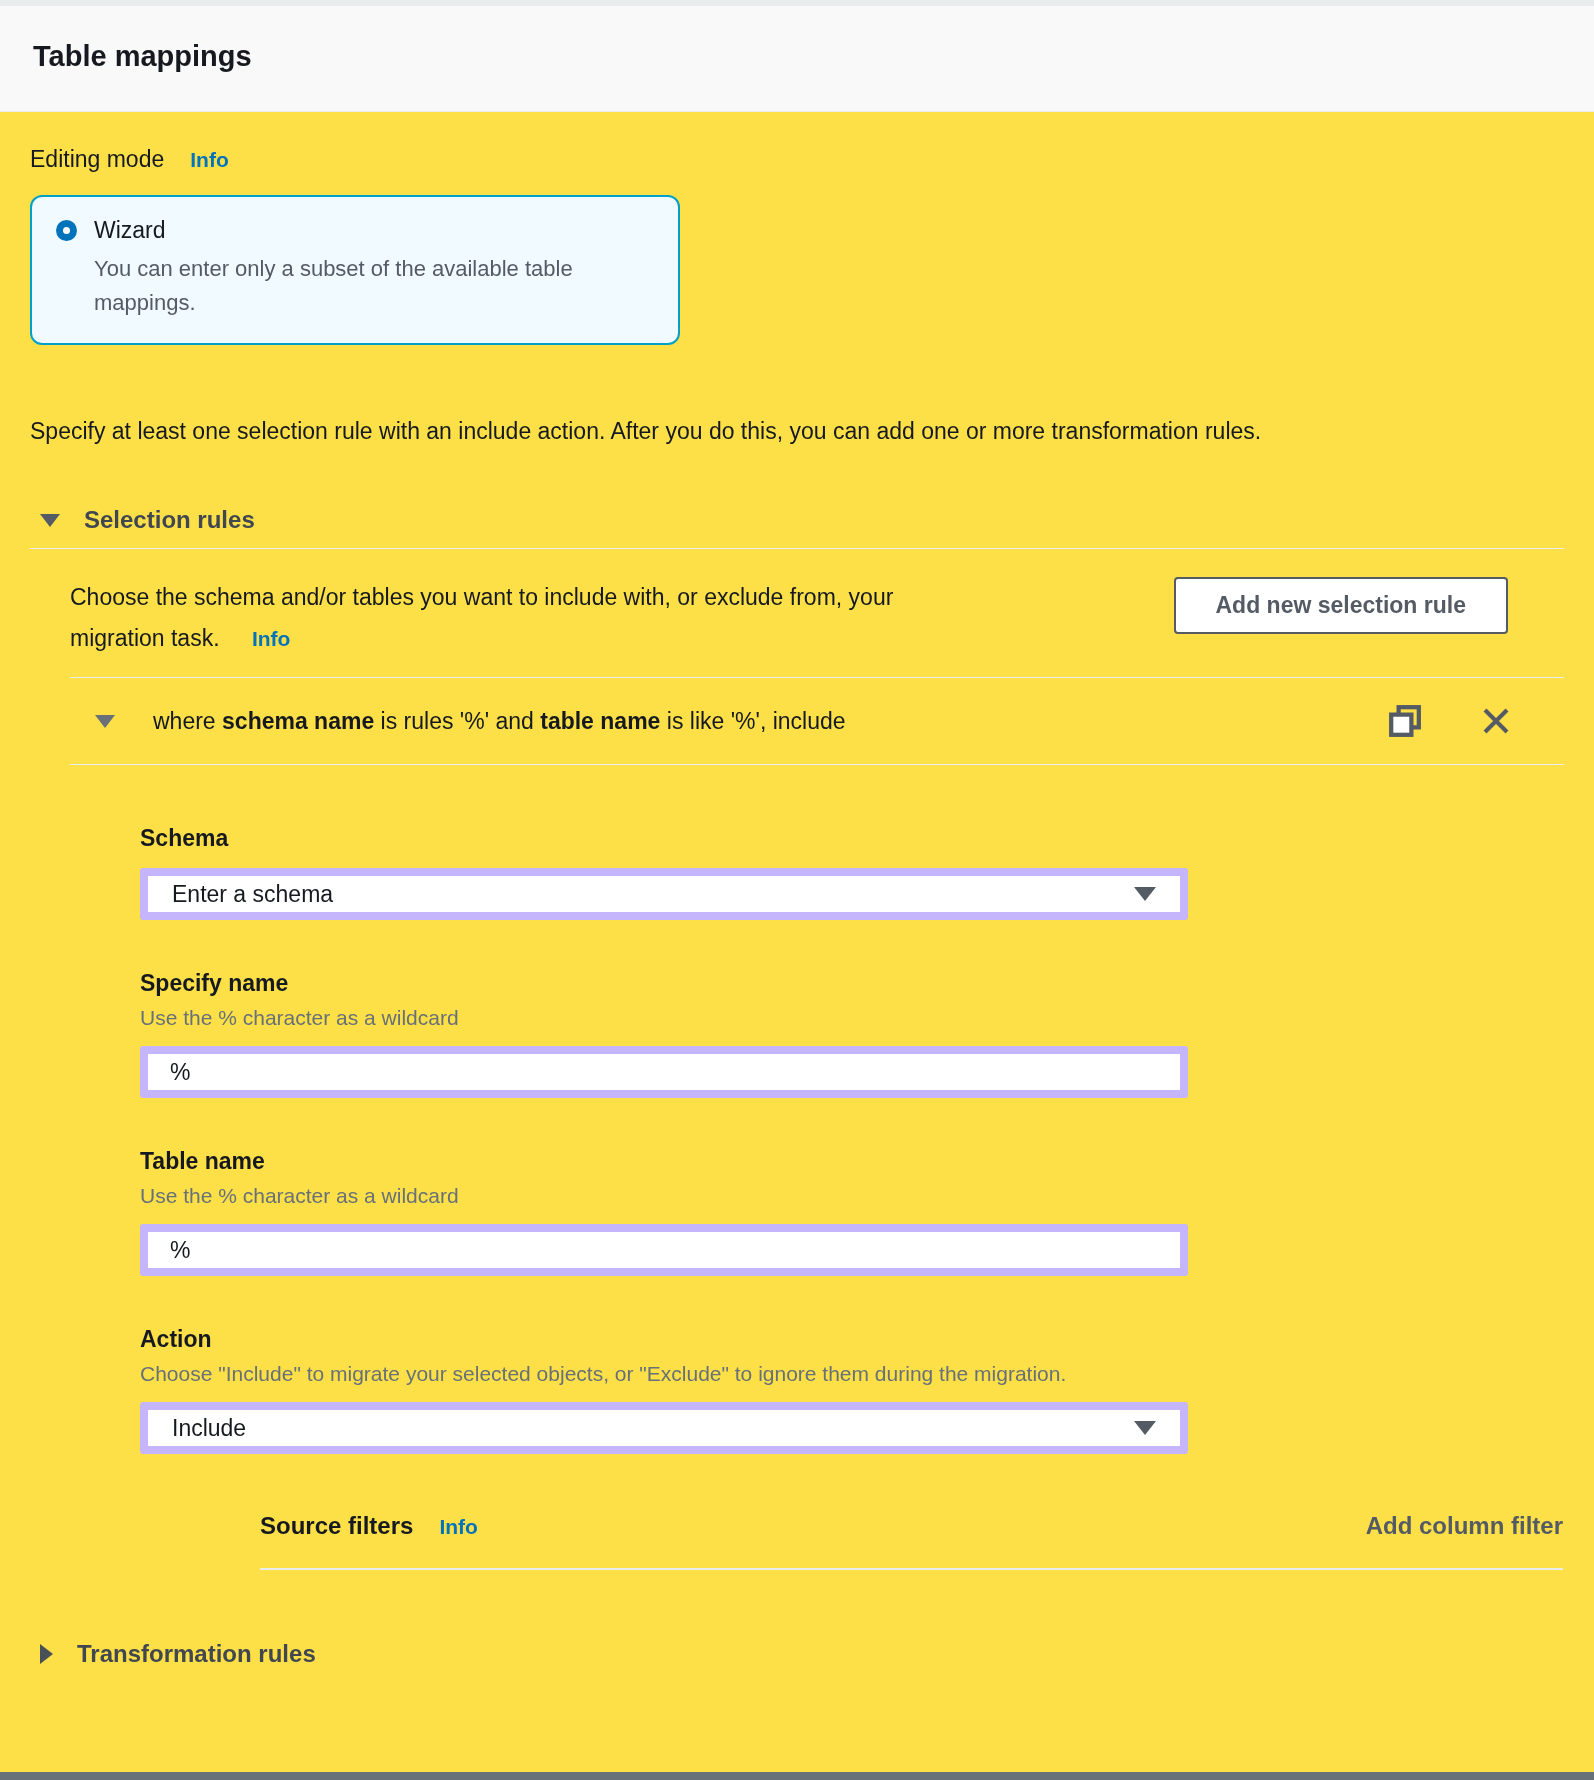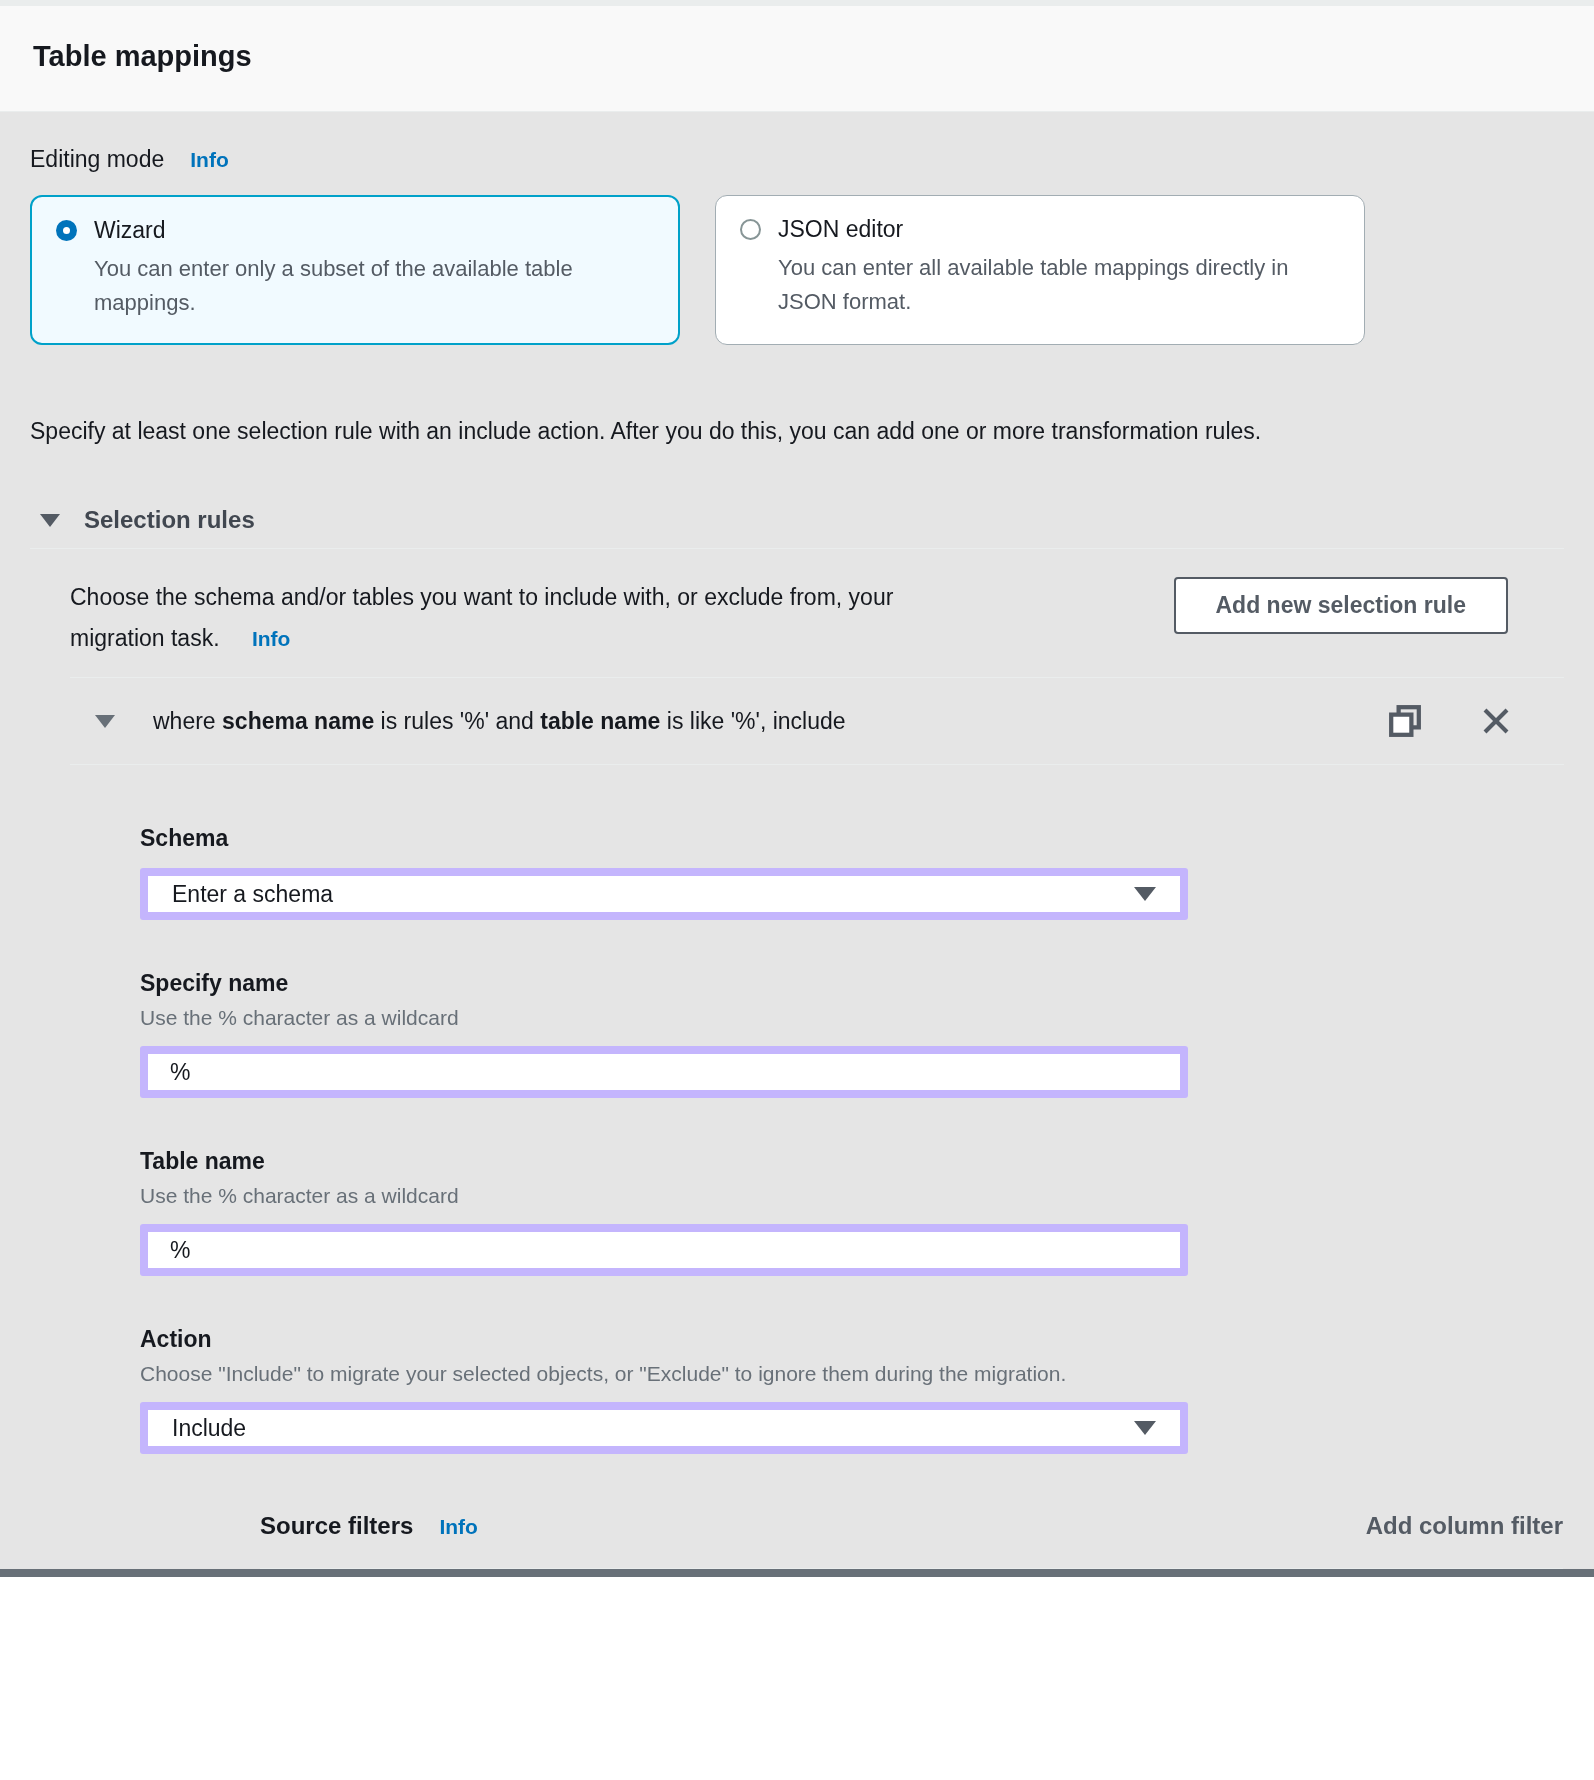--- a/index.html
+++ b/index.html
@@ -1,18 +1,18 @@
 <!DOCTYPE html>
 <html><head>
 <meta charset="utf-8">
 <style>
   * { box-sizing: border-box; }
   html, body { margin: 0; padding: 0; background: #ffffff; }
   body { font-family: "Liberation Sans", sans-serif; color: #16191f; }
-  .page { width: 1594px; height: 1577px; position: relative; background: #e5e5e5; overflow: hidden; }
+  .page { width: 1594px; height: 1780px; position: relative; background: #fde047; overflow: hidden; }
 
   
   .top-strip { height: 6px; background: #eaeded; }
   .panel-header { background: #f9f9f9; border-bottom: 1px solid #eaeded; padding: 34px 33px 38px 33px; }
   .panel-title { font-size: 29px; font-weight: bold; color: #16191f; }
 
   .content { padding: 0 30px; }
 
   
   .editing-mode-row { margin-top: 34px; font-size: 23px; display: flex; align-items: baseline; }
@@ -97,27 +97,20 @@
 
     <div class="cards-row">
       <div class="radio-card selected">
         <div class="radio-row">
           <span class="radio checked"></span>
           <span class="radio-label">Wizard</span>
         </div>
         <div class="radio-desc">You can enter only a subset of the available table mappings.</div>
       </div>
 
-      <div class="radio-card">
-        <div class="radio-row">
-          <span class="radio unchecked"></span>
-          <span class="radio-label">JSON editor</span>
-        </div>
-        <div class="radio-desc">You can enter all available table mappings directly in JSON format.</div>
-      </div>
     </div>
 
     <div class="intro">Specify at least one selection rule with an include action. After you do this, you can add one or more transformation rules.</div>
 
     <div class="expand-header">
       <span class="caret-down"></span>
       <span class="expand-title">Selection rules</span>
     </div>
     <div class="divider full"></div>
 

